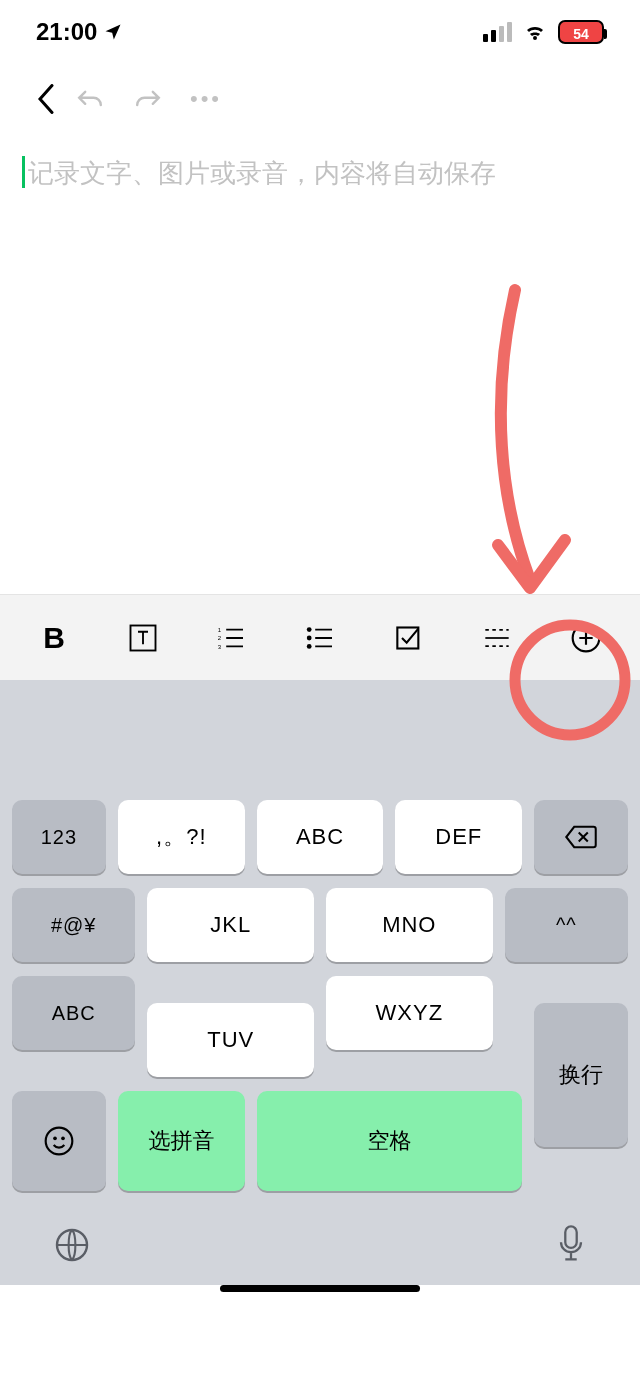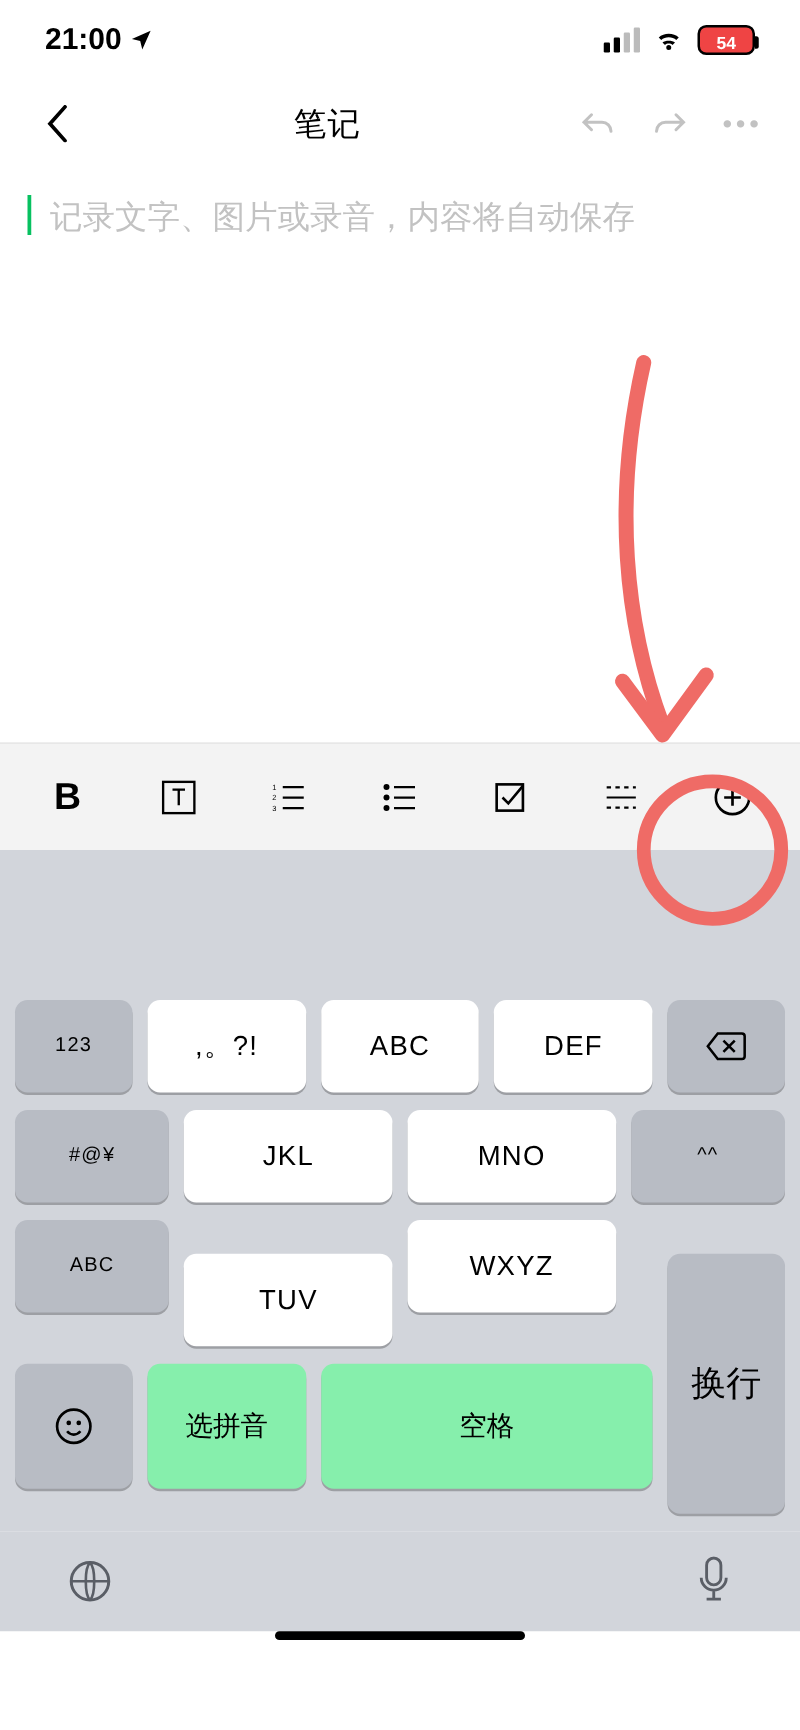--- a/index.html
+++ b/index.html
@@ -15,32 +15,32 @@
   .bars span:nth-child(4){height:20px;background:#bbb;}
   .battery { width:46px;height:24px;border:2px solid #000;border-radius:7px;position:relative;display:flex;align-items:flex-end;justify-content:center;font-size:14px;font-weight:700;background:#ef4444;color:#fff;}
   .battery::after{content:"";position:absolute;right:-5px;top:7px;width:3px;height:10px;background:#000;border-radius:0 2px 2px 0;}
   
   .nav { height:70px; display:flex; align-items:center; padding:0 24px; }
   .nav .title { flex:1; text-align:center; font-size:26px; font-weight:500; letter-spacing:1px;}
   .nav .icon { width:44px; height:44px; display:flex; align-items:center; justify-content:center; color:#333;}
   .nav .dim { color:#bdbdbd;}
   .nav .right { display:flex; gap:14px;}
   
-  .editor { padding:22px 40px; font-size:26px; color:#c2c2c2; position:relative; min-height:460px;}
+  .editor { padding:22px 28px; font-size:26px; color:#c2c2c2; position:relative; min-height:460px;}
   .cursor { position:absolute; left:22px; top:22px; width:3px; height:32px; background:#07c160;}
   
   .fmtbar { height:86px; background:#f3f3f3; border-top:1px solid #e4e4e4; display:flex; align-items:center; justify-content:space-between; padding:0 30px;}
   .fmtbar .fbtn { width:48px; height:48px; display:flex;align-items:center;justify-content:center; font-family:inherit;}
   
   .kb-spacer { height:120px; background:#d2d5db;}
   .kb { background:#d2d5db; padding:0 12px 14px 12px;}
   .kb-row { display:flex; gap:12px; margin-bottom:14px;}
   .key { background:#fff; border-radius:10px; box-shadow:0 2px 0 rgba(0,0,0,.25); display:flex; align-items:center; justify-content:center; font-size:22px; letter-spacing:1px; height:74px; flex:1;}
   .key.gray { background:#b8bcc4;}
-  .key.fn { font-size:16px;}
+  .key.fn { font-size:20px;}
   .kb-bottom { display:flex; gap:12px;}
   .kbb { height:100px; border-radius:10px; box-shadow:0 2px 0 rgba(0,0,0,.25); display:flex;align-items:center;justify-content:center; background:#b8bcc4;}
   .kbb.white { background:#86efac;}
   .kb-footer { height:80px; background:#d2d5db; display:flex;justify-content:space-between;align-items:center;padding:0 54px;}
   .home { height:30px; display:flex;justify-content:center;align-items:flex-start;}
   .home .bar { width:200px;height:7px;background:#000;border-radius:5px;}
   
   .annot { position:absolute; top:280px; left:420px; width:220px; height:540px; pointer-events:none;}
   svg { display:block; }
 </style>
@@ -73,21 +73,20 @@
       </span>
   </div>
 </div>
 
 <div class="nav">
   <div class="icon">
     <svg width="20" height="30" viewBox="0 0 12 20">
         <path d="M10 1 L2 10 L10 19" stroke="#000" stroke-width="2" fill="none" stroke-linecap="round"></path>
       </svg>
   </div>
-  <div class="title">笔记</div>
   <div class="right">
     <div class="icon dim">
       <svg width="30" height="24" viewBox="0 0 24 20">
           <path d="M8 4 L3 9 L8 14 M3 9 H15 a6 6 0 0 1 6 6" stroke="#c2c2c2" stroke-width="2" fill="none" stroke-linecap="round"></path>
         </svg>
     </div>
     <div class="icon dim">
       <svg width="30" height="24" viewBox="0 0 24 20">
           <path d="M16 4 L21 9 L16 14 M21 9 H9 a6 6 0 0 0 -6 6" stroke="#c2c2c2" stroke-width="2" fill="none" stroke-linecap="round"></path>
         </svg>
@@ -184,21 +183,21 @@
     <div class="kbb" style="flex:1;">
       <svg width="32" height="32" viewBox="0 0 24 24">
           <circle cx="12" cy="12" r="10" fill="none" stroke="#000" stroke-width="1.6"></circle>
           <circle cx="9" cy="10" r="1.4"></circle>
           <circle cx="15" cy="10" r="1.4"></circle>
           <path d="M8 15c1.2 1.4 2.6 2 4 2s2.8-.6 4-2" stroke="#000" stroke-width="1.6" fill="none"></path>
         </svg>
     </div>
     <div class="kbb white" style="flex:1.35;font-size:22px;">选拼音</div>
     <div class="kbb white" style="flex:2.82;font-size:22px;">空格</div>
-    <div class="kbb" style="flex:1;font-size:28px;height:208px;margin-top:-88px;">换行</div>
+    <div class="kbb" style="flex:1;font-size:22px;height:144px;margin-top:-88px;">换行</div>
   </div>
 </div>
 
 <div class="kb-footer">
   <span>
     <svg width="36" height="36" viewBox="0 0 24 24">
         <circle cx="12" cy="12" r="10" fill="none" stroke="#5a5e66" stroke-width="1.6"></circle>
         <path d="M2 12h20M12 2c3 3 3 17 0 20M12 2c-3 3-3 17 0 20" stroke="#5a5e66" stroke-width="1.4" fill="none"></path>
       </svg>
   </span>

